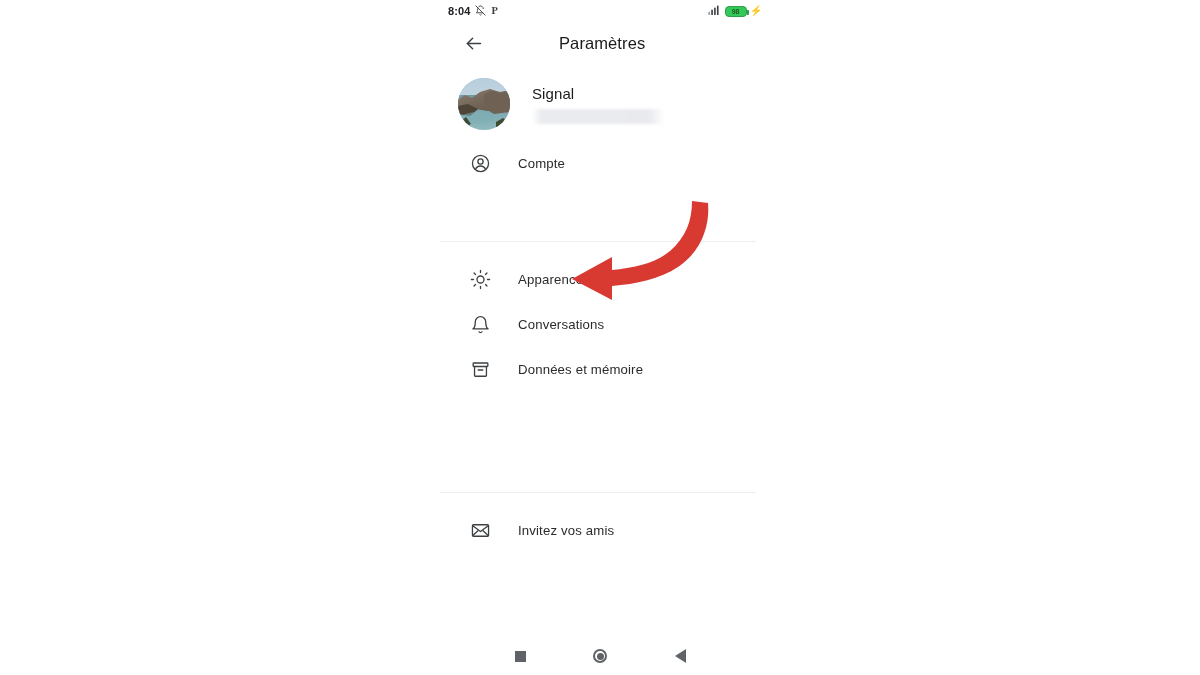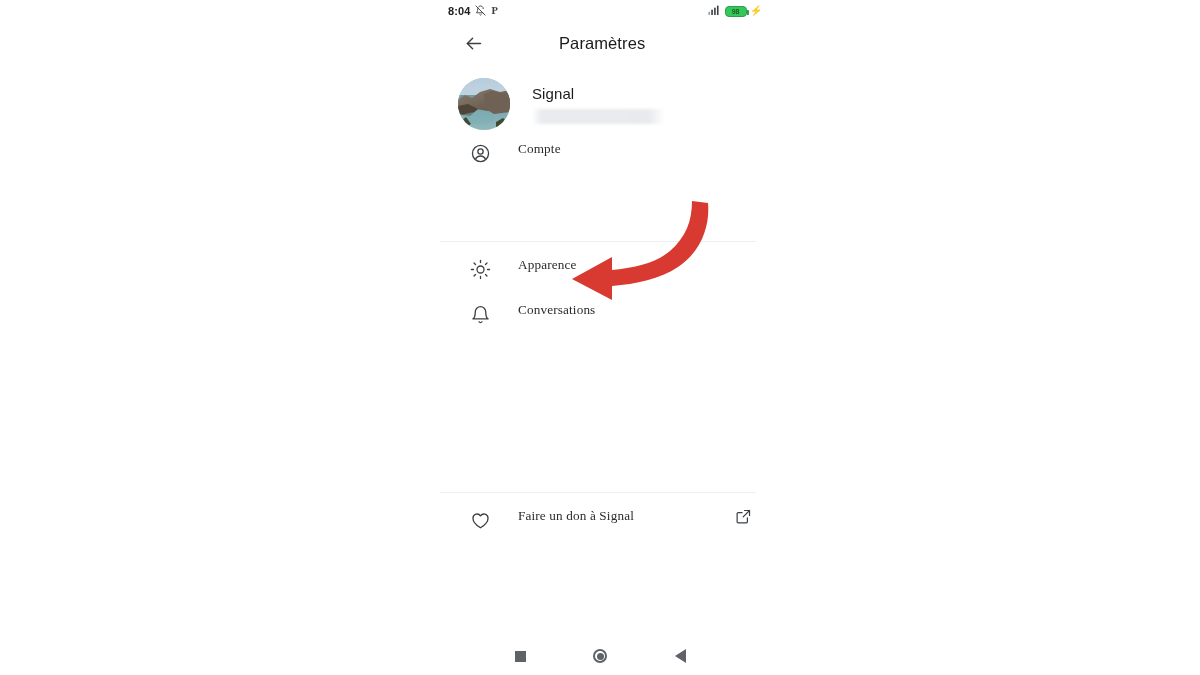--- a/index.html
+++ b/index.html
@@ -107,25 +107,24 @@
       rgba(236,237,239,0) 0%,
       rgba(234,235,238,1) 7%,
       rgba(233,234,237,1) 88%,
       rgba(238,239,241,0) 100%);
     filter:blur(1.6px);
   }
 
   
   .list-group { position:absolute; left:0; width:360px; }
   .row {
-    display:flex; align-items:flex-start;
+    display:flex; align-items:center;
     height:45px;
     padding-left:48px; padding-right:28px;
     cursor:pointer;
-    font-family:Liberation Serif, serif;
   }
   .row-icon {
     width:24px; height:24px; flex:none;
     display:flex; align-items:center; justify-content:center;
   }
   .row-label {
     margin-left:26px;
     font-size:13.2px; color:#2b2b2b;
     letter-spacing:.15px;
     white-space:nowrap;
@@ -286,39 +285,45 @@
       </div>
       <div class="row">
         <span class="row-icon">
           <svg width="21" height="21" viewBox="0 0 24 24" fill="none" stroke="#3c4043" stroke-width="1.5" stroke-linecap="round" stroke-linejoin="round">
             <path d="M18 9a6 6 0 0 0-12 0c0 6.2-2.6 8-2.6 8h17.2S18 15.2 18 9z"></path>
             <path d="M13.7 20.3a2 2 0 0 1-3.4 0"></path>
           </svg>
         </span>
         <span class="row-label">Conversations</span>
       </div>
+      <div class="row">
+        <span class="row-icon">
+          <svg width="21" height="21" viewBox="0 0 24 24" fill="none" stroke="#3c4043" stroke-width="1.5" stroke-linecap="round" stroke-linejoin="round">
+            <rect x="3.6" y="4.6" width="16.8" height="4" rx="0.8"></rect>
+            <path d="M5.2 8.6v10.2a.9.9 0 0 0 .9.9h11.8a.9.9 0 0 0 .9-.9V8.6"></path>
+            <line x1="9.4" y1="12.6" x2="14.6" y2="12.6"></line>
+          </svg>
+        </span>
+        <span class="row-label">Données et mémoire</span>
+      </div>
     </div>
 
     <div class="divider" style="top:492px;"></div>
 
     <div class="list-group" style="top:508px;">
       <div class="row">
         <span class="row-icon">
           <svg width="21" height="21" viewBox="0 0 24 24" fill="none" stroke="#3c4043" stroke-width="1.5" stroke-linejoin="round">
-            <path d="M12 20.3S3.4 15 3.4 9.3a4.7 4.7 0 0 1 8.6-2.6 4.7 4.7 0 0 1 8.6 2.6c0 5.7-8.6 11-8.6 11z"></path>
-          </svg>
-        </span>
-        <span class="row-label">Faire un don à Signal</span>
-        <span class="row-trailing">
-          <svg width="17" height="17" viewBox="0 0 24 24" fill="none" stroke="#3c4043" stroke-width="1.7" stroke-linecap="round" stroke-linejoin="round">
-            <path d="M13.5 3.5H20.5V10.5"></path>
-            <line x1="20.5" y1="3.5" x2="11.5" y2="12.5"></line>
-            <path d="M17.5 14v5.5a1.5 1.5 0 0 1-1.5 1.5H4.5A1.5 1.5 0 0 1 3 19.5V8A1.5 1.5 0 0 1 4.5 6.5H10"></path>
-          </svg>
-        </span>
+            <rect x="2.8" y="5.4" width="18.4" height="13.2" rx="1.2"></rect>
+            <polyline points="2.8,6.2 12,13.2 21.2,6.2"></polyline>
+            <line x1="2.9" y1="18" x2="9.4" y2="12"></line>
+            <line x1="21.1" y1="18" x2="14.6" y2="12"></line>
+          </svg>
+        </span>
+        <span class="row-label">Invitez vos amis</span>
       </div>
     </div>
 
     <div class="navbar">
       <div class="nav-btn">
           <span class="nav-square"></span>
         </div>
       <div class="nav-btn">
           <span class="nav-circle">
             <i></i>

